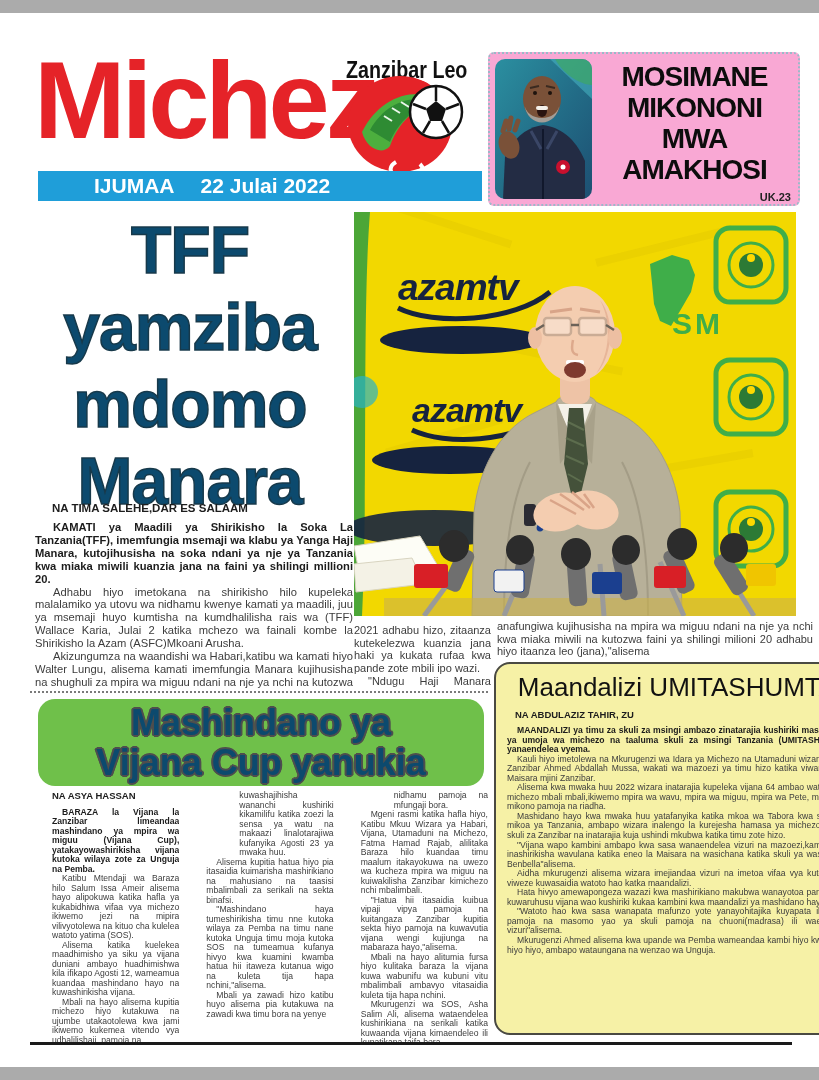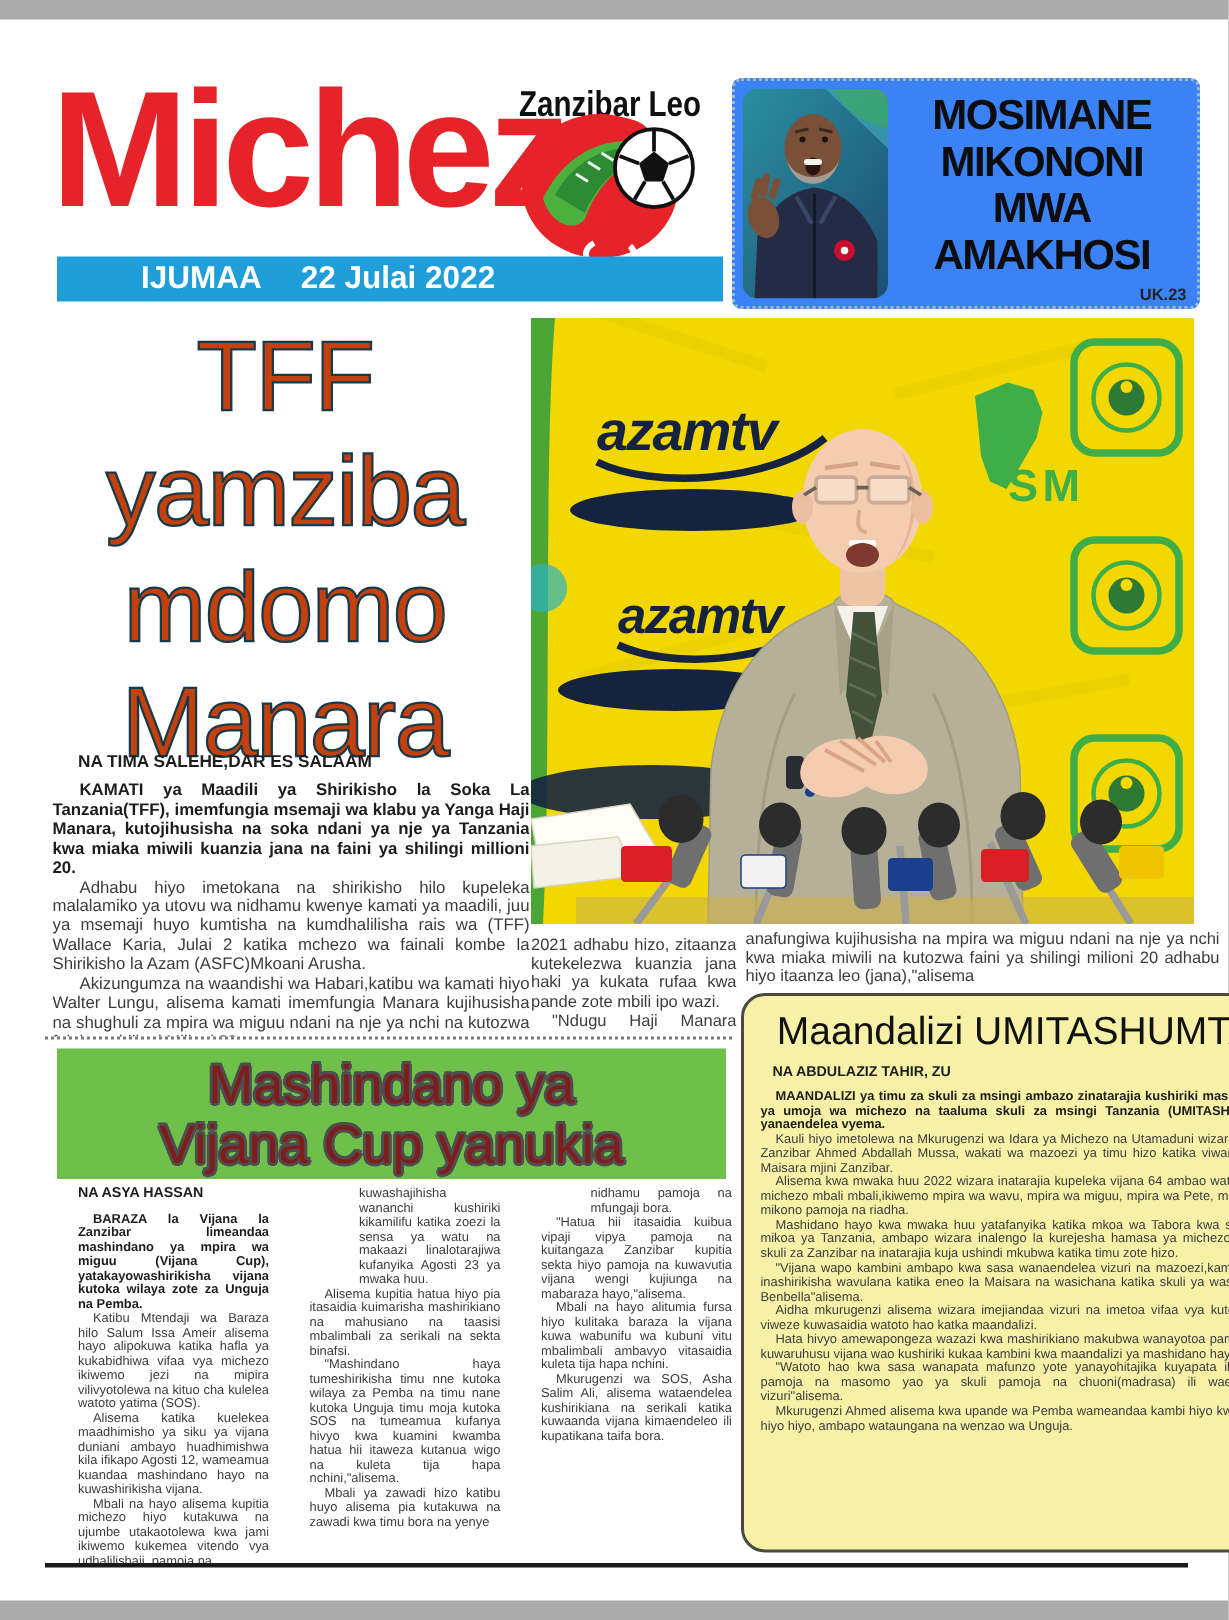--- a/index.html
+++ b/index.html
@@ -13,31 +13,31 @@
   .masthead-overline{position:absolute;left:346px;top:56px;font-size:24px;font-weight:bold;color:#101010;
        transform:scaleX(.82);transform-origin:left top;letter-spacing:0;}
   .masthead-title{position:absolute;left:34px;top:44px;font-size:110px;line-height:112px;font-weight:bold;
        color:#e52328;letter-spacing:-4px;}
   .masthead-logo{position:absolute;left:344px;top:70px;width:126px;height:104px;}
   .date-bar{position:absolute;left:38px;top:171px;width:444px;height:30px;background:#1f9ed9;
        color:#fff;font-weight:bold;font-size:21px;line-height:30px;padding-left:56px;box-sizing:border-box;}
   .date-bar .gap{display:inline-block;width:26px;}
 
   
-  .teaser-box{position:absolute;left:488px;top:52px;width:312px;height:154px;background:#3b82f6;
+  .teaser-box{position:absolute;left:488px;top:52px;width:312px;height:154px;background:#f9a8d4;
        border:2px dotted #9bb9c9;border-radius:6px;box-sizing:border-box;}
   .teaser-photo{position:absolute;left:5px;top:5px;width:97px;height:140px;border-radius:10px;overflow:hidden;}
   .teaser-headline{position:absolute;left:104px;right:3px;top:0;bottom:13px;display:flex;flex-direction:column;
        justify-content:center;text-align:center;font-weight:bold;font-size:28px;line-height:31px;color:#0d0d0d;
        letter-spacing:-1px;}
   .teaser-pageref{position:absolute;right:7px;bottom:1px;font-size:11px;font-weight:bold;color:#222;}
 
   
-  .headline-main{position:absolute;left:28px;top:212px;width:324px;text-align:center;font-weight:normal;
-       font-size:66px;line-height:77px;color:#c2410c;-webkit-text-stroke:1.5px #17394a;letter-spacing:-1px;}
+  .headline-main{position:absolute;left:28px;top:212px;width:324px;text-align:center;font-weight:bold;
+       font-size:66px;line-height:77px;color:#0c4a6e;-webkit-text-stroke:1.5px #17394a;letter-spacing:-1px;}
   .byline{font-weight:bold;color:#1d1d1d;}
   .byline-1{position:absolute;left:52px;top:502px;font-size:11.5px;}
   .story-body{position:absolute;left:35px;top:521px;width:318px;height:170px;overflow:hidden;
        font-size:11.2px;line-height:12.9px;text-align:justify;color:#3c3c3c;}
   .story-body p{margin:0;text-indent:18px;}
   p.leadp{font-weight:bold;color:#1c1c1c;}
 
   .press-photo{position:absolute;left:354px;top:212px;width:442px;height:404px;}
 
   .cont-a{position:absolute;left:354px;top:624px;width:137px;height:66px;overflow:hidden;
@@ -45,22 +45,22 @@
   .cont-a p{margin:0;}
   .cont-a p.spread{text-align-last:justify;text-indent:14px;}
   .cont-b{position:absolute;left:497px;top:620px;width:316px;height:40px;overflow:hidden;
        font-size:11px;line-height:12.7px;text-align:justify;color:#3c3c3c;}
   .cont-b p{margin:0;}
 
   .dotted-sep{position:absolute;left:30px;top:691px;width:458px;border-top:2px dotted #7a7a7a;}
 
   
   .green-banner{position:absolute;left:38px;top:699px;width:446px;height:87px;background:#6fc04a;
-       border-radius:0;display:flex;flex-direction:column;justify-content:center;text-align:center;
-       font-weight:normal;font-size:36px;line-height:40px;color:#7f1d1d;
+       border-radius:17px;display:flex;flex-direction:column;justify-content:center;text-align:center;
+       font-weight:bold;font-size:36px;line-height:40px;color:#0c4a6e;
        text-shadow:2px 0 #4e4e4e,-2px 0 #4e4e4e,0 2px #4e4e4e,0 -2px #4e4e4e,
                    1.4px 1.4px #4e4e4e,-1.4px 1.4px #4e4e4e,1.4px -1.4px #4e4e4e,-1.4px -1.4px #4e4e4e;}
 
   
   .vijana-cols{position:absolute;left:52px;top:791px;width:436px;height:252px;display:flex;gap:27px;}
   .vcol{flex:1;overflow:hidden;font-size:8.6px;line-height:9.5px;text-align:justify;color:#3c3c3c;}
   .vcol .byline{font-size:9.5px;margin-bottom:7px;}
   .vcol p{margin:0;text-indent:10px;}
   .vcol.cont p:first-child{text-indent:0;margin-left:33px;}
 
@@ -301,20 +301,21 @@
         </div>
     </div>
     <div class="vcol cont">
         <p>kuwashajihisha wananchi kushiriki kikamilifu katika zoezi la sensa ya watu na makaazi linalotarajiwa kufanyika Agosti 23 ya mwaka huu.</p>
         <p>Alisema kupitia hatua hiyo pia itasaidia kuimarisha mashirikiano na mahusiano na taasisi mbalimbali za serikali na sekta binafsi.</p>
         <p>"Mashindano haya tumeshirikisha timu nne kutoka wilaya za Pemba na timu nane kutoka Unguja timu moja kutoka SOS na tumeamua kufanya hivyo kwa kuamini kwamba hatua hii itaweza kutanua wigo na kuleta tija  hapa nchini,"alisema.</p>
         <p>Mbali ya zawadi hizo katibu huyo alisema pia kutakuwa na zawadi kwa timu bora na yenye</p>
       </div>
     <div class="vcol cont">
         <p>nidhamu pamoja na mfungaji bora.</p>
+        <p>Mgeni rasmi katika hafla hiyo, Katibu Mkuu Wizara ya Habari, Vijana, Utamaduni na Michezo, Fatma Hamad Rajab, alilitaka Baraza hilo kuandaa timu maalum itakayokuwa na uwezo wa kucheza mpira wa miguu na kuiwakilisha Zanzibar kimichezo nchi mbalimbali.</p>
         <p>"Hatua hii itasaidia kuibua vipaji vipya pamoja na kuitangaza Zanzibar kupitia sekta hiyo pamoja na kuwavutia vijana wengi kujiunga na mabaraza hayo,"alisema.</p>
         <p>Mbali na hayo alitumia fursa hiyo kulitaka baraza la vijana kuwa wabunifu wa kubuni vitu mbalimbali ambavyo vitasaidia kuleta tija hapa nchini.</p>
         <p>Mkurugenzi wa SOS, Asha Salim Ali, alisema wataendelea kushirikiana na serikali katika kuwaanda vijana kimaendeleo ili kupatikana taifa bora.</p>
       </div>
   </div>
 
   <div class="yellow-box">
     <div class="ybox-headline">
         <div>Maandalizi UMITASHUMTA</div>
       </div>

